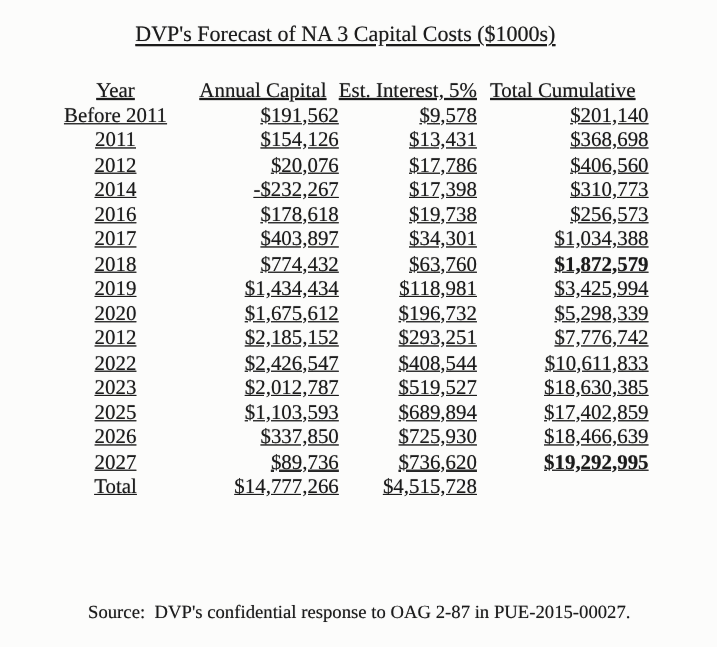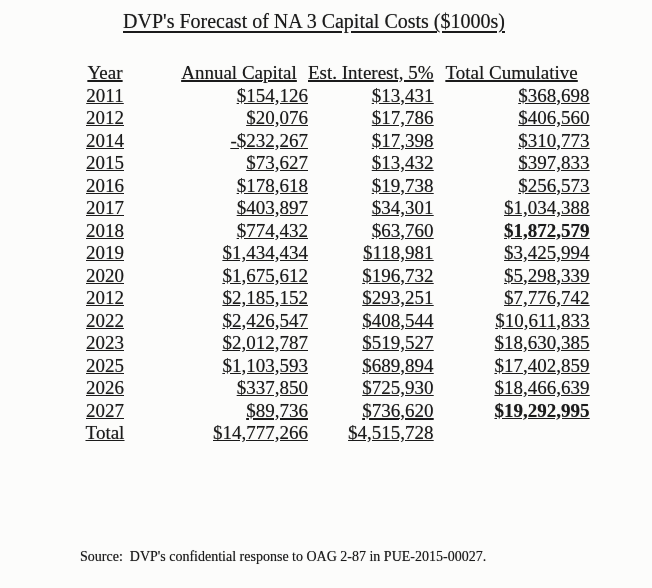--- a/index.html
+++ b/index.html
@@ -14,21 +14,21 @@
   }
   body {
     background: var(--paper);
     color: var(--ink);
     font-family: "Liberation Serif", "DejaVu Serif", serif;
     text-shadow: 0 0 0.7px rgba(25,25,25,0.55); 
   }
   .doc {
     width: 652px;
     height: 588px;
-    padding-top: 9px;
+    padding-top: 19px;
     position: relative;
   }
   .title {
     width: 100%;
     text-align: center;
     font-size: 20px;
     line-height: 24px;
     text-decoration: underline;
     text-underline-offset: 3px;
     position: relative;
@@ -59,21 +59,21 @@
     text-underline-offset: 2px;
   }
   td.c-year { text-align: center; }
   td.c-num { text-align: right; }
   td.u { text-decoration: underline; text-underline-offset: 2px; }
   td.b { font-weight: bold; }
   .source {
     position: absolute;
     left: 80px;
     top: 546px;
-    font-size: 14px;
+    font-size: 17px;
     line-height: 22px;
     white-space: pre;
   }
 </style>
 </head>
 <body>
 
 <div class="doc">
 
   <div class="title">DVP's Forecast of NA 3 Capital Costs ($1000s)</div>
@@ -87,20 +87,26 @@
     </colgroup>
     <thead>
       <tr>
         <th>Year</th>
         <th>Annual Capital</th>
         <th>Est. Interest, 5%</th>
         <th>Total Cumulative</th>
       </tr>
     </thead>
     <tbody id="table-body">
+    <tr>
+      <td class="c-year">Before 2011</td>
+      <td class="c-num">$191,562</td>
+      <td class="c-num">$9,578</td>
+      <td class="c-num">$201,140</td>
+    </tr>
 
     <tr>
       <td class="c-year">2011</td>
       <td class="c-num">$154,126</td>
       <td class="c-num">$13,431</td>
       <td class="c-num">$368,698</td>
     </tr>
 
     <tr>
       <td class="c-year">2012</td>
@@ -110,26 +116,20 @@
     </tr>
 
 
     <tr>
       <td class="c-year">2014</td>
       <td class="c-num">-$232,267</td>
       <td class="c-num">$17,398</td>
       <td class="c-num">$310,773</td>
     </tr>
 
-    <tr>
-      <td class="c-year">2015</td>
-      <td class="c-num">$73,627</td>
-      <td class="c-num">$13,432</td>
-      <td class="c-num">$397,833</td>
-    </tr>
 
     <tr>
       <td class="c-year">2016</td>
       <td class="c-num">$178,618</td>
       <td class="c-num">$19,738</td>
       <td class="c-num">$256,573</td>
     </tr>
 
     <tr>
       <td class="c-year">2017</td>

